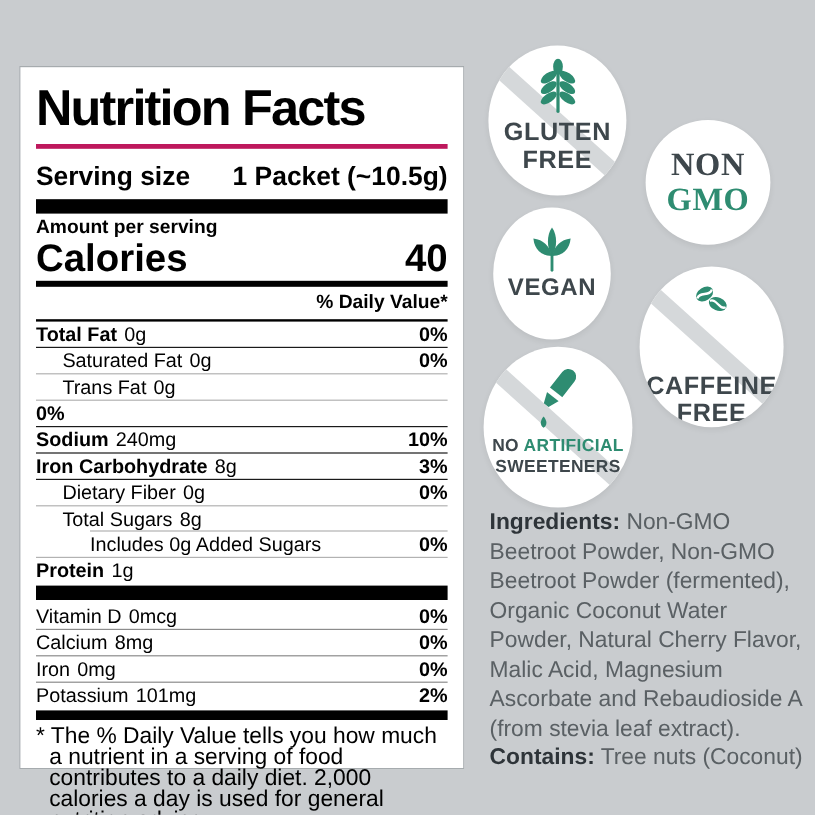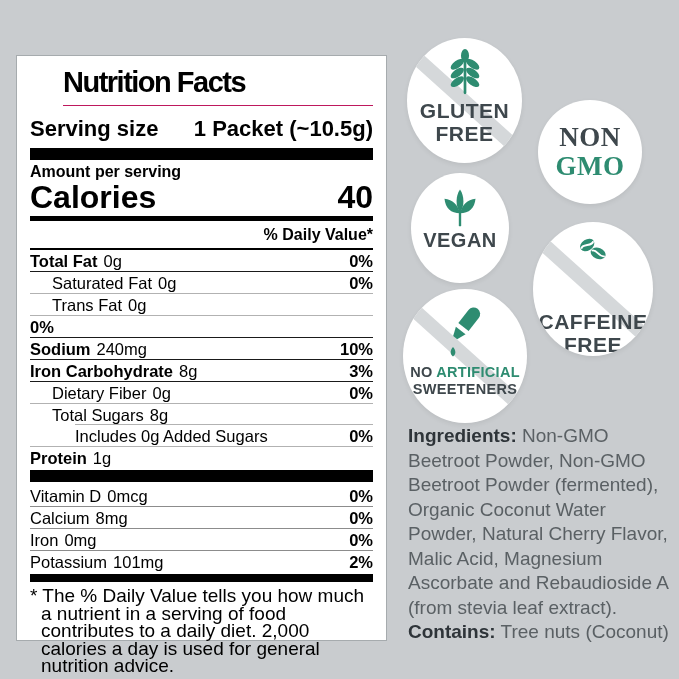--- a/index.html
+++ b/index.html
@@ -9,24 +9,23 @@
     font-family:"Liberation Sans", sans-serif;
     -webkit-font-smoothing:antialiased;
   }
   
   .nlabel{
     position:absolute;left:16px;top:55px;width:371px;height:586px;
     background:#ffffff;border:1px solid #a6abae;box-sizing:border-box;
     padding:10px 13px 8px 13px;color:#000;
   }
   .nf-title{
-    font-size:29px;font-weight:bold;letter-spacing:-1.5px;
-    border-bottom:1px solid #be185d;padding-bottom:6px;margin-bottom:10px;
+    font-size:42px;font-weight:bold;letter-spacing:-1.5px;
+    border-bottom:4px solid #be185d;padding-bottom:6px;margin-bottom:10px;
     white-space:nowrap;
-    margin-left:33px;
   }
   .serving-row{display:flex;justify-content:space-between;align-items:flex-start;
     font-size:22px;font-weight:bold;margin-bottom:6px;}
   .bar{background:#000;}
   .bar12{height:12px;margin:2px 0 3px 0;}
   .bar5{height:5px;margin:2px 0;}
   .bar8{height:8px;margin:2px 0 4px 0;}
   .amount-per{font-size:16px;font-weight:bold;margin-top:2px;}
   .calories-row{display:flex;justify-content:space-between;align-items:baseline;
     font-size:32px;font-weight:bold;line-height:34px;margin-top:-1px;}

